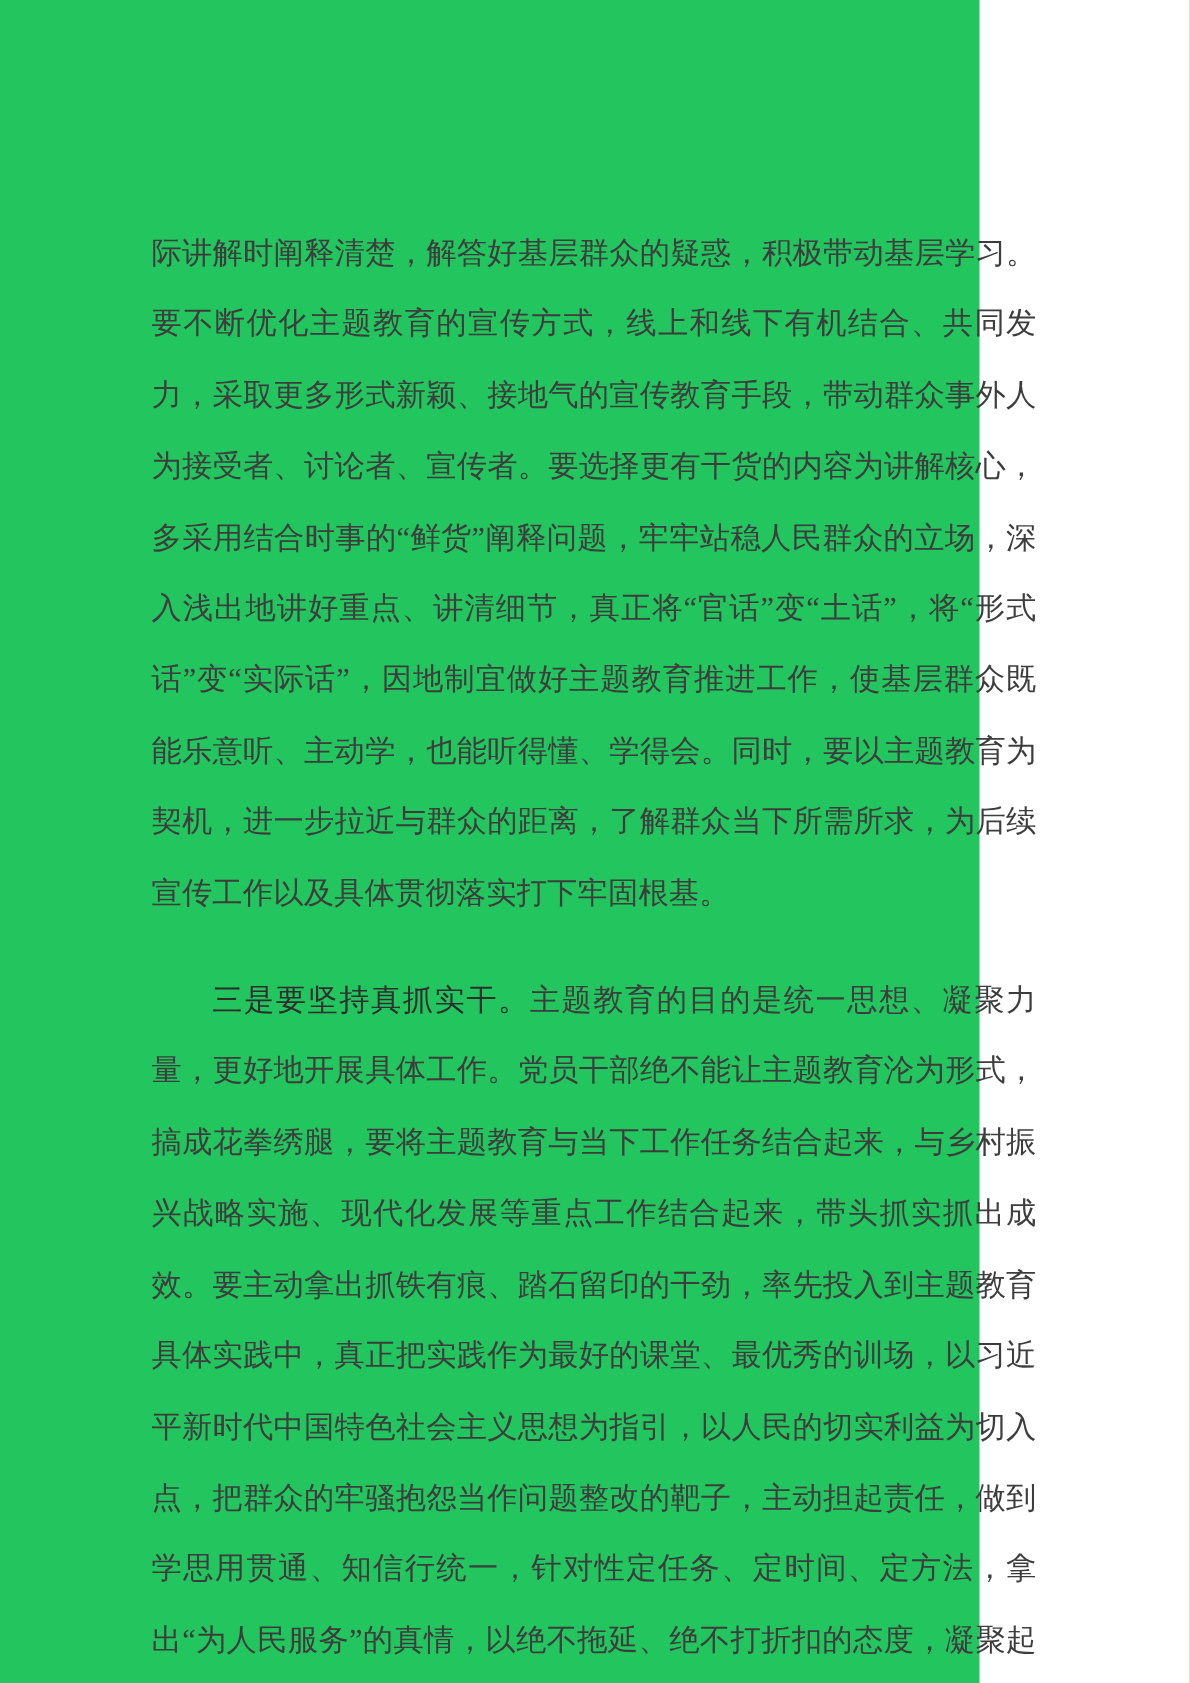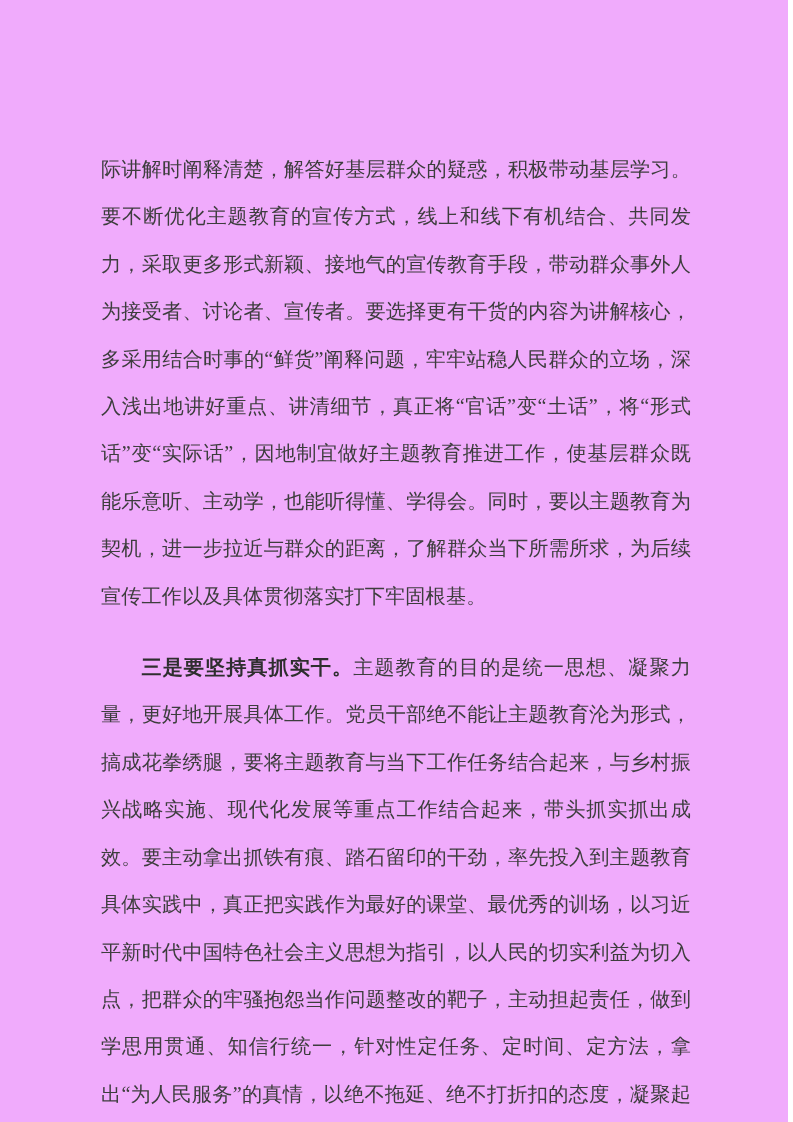--- a/index.html
+++ b/index.html
@@ -11,23 +11,23 @@
   body {
     width: 793px;
     height: 1122px;
     overflow: hidden;
     font-family: "Liberation Serif", "DejaVu Serif", serif;
     -webkit-font-smoothing: antialiased;
   }
 
   .page {
     position: relative;
-    width: 788px;
+    width: 653px;
     height: 1122px;
-    background: #f0abfc;
+    background: #22c55e;
     box-sizing: border-box;
   }
 
   .text-body {
     position: absolute;
     left: 101px;
     top: 146px;
     width: 590px;
   }
 
@@ -45,21 +45,21 @@
 
   .para + .para {
     margin-top: 24px;
   }
 
   .para-indent {
     text-indent: 40.5px;
   }
 
   .lead {
-    font-weight: bold;
+    font-weight: normal;
     color: #2e2e2e;
   }
 </style>
 </head>
 <body>
 
 <div class="page">
 
   <div class="text-body">
 

